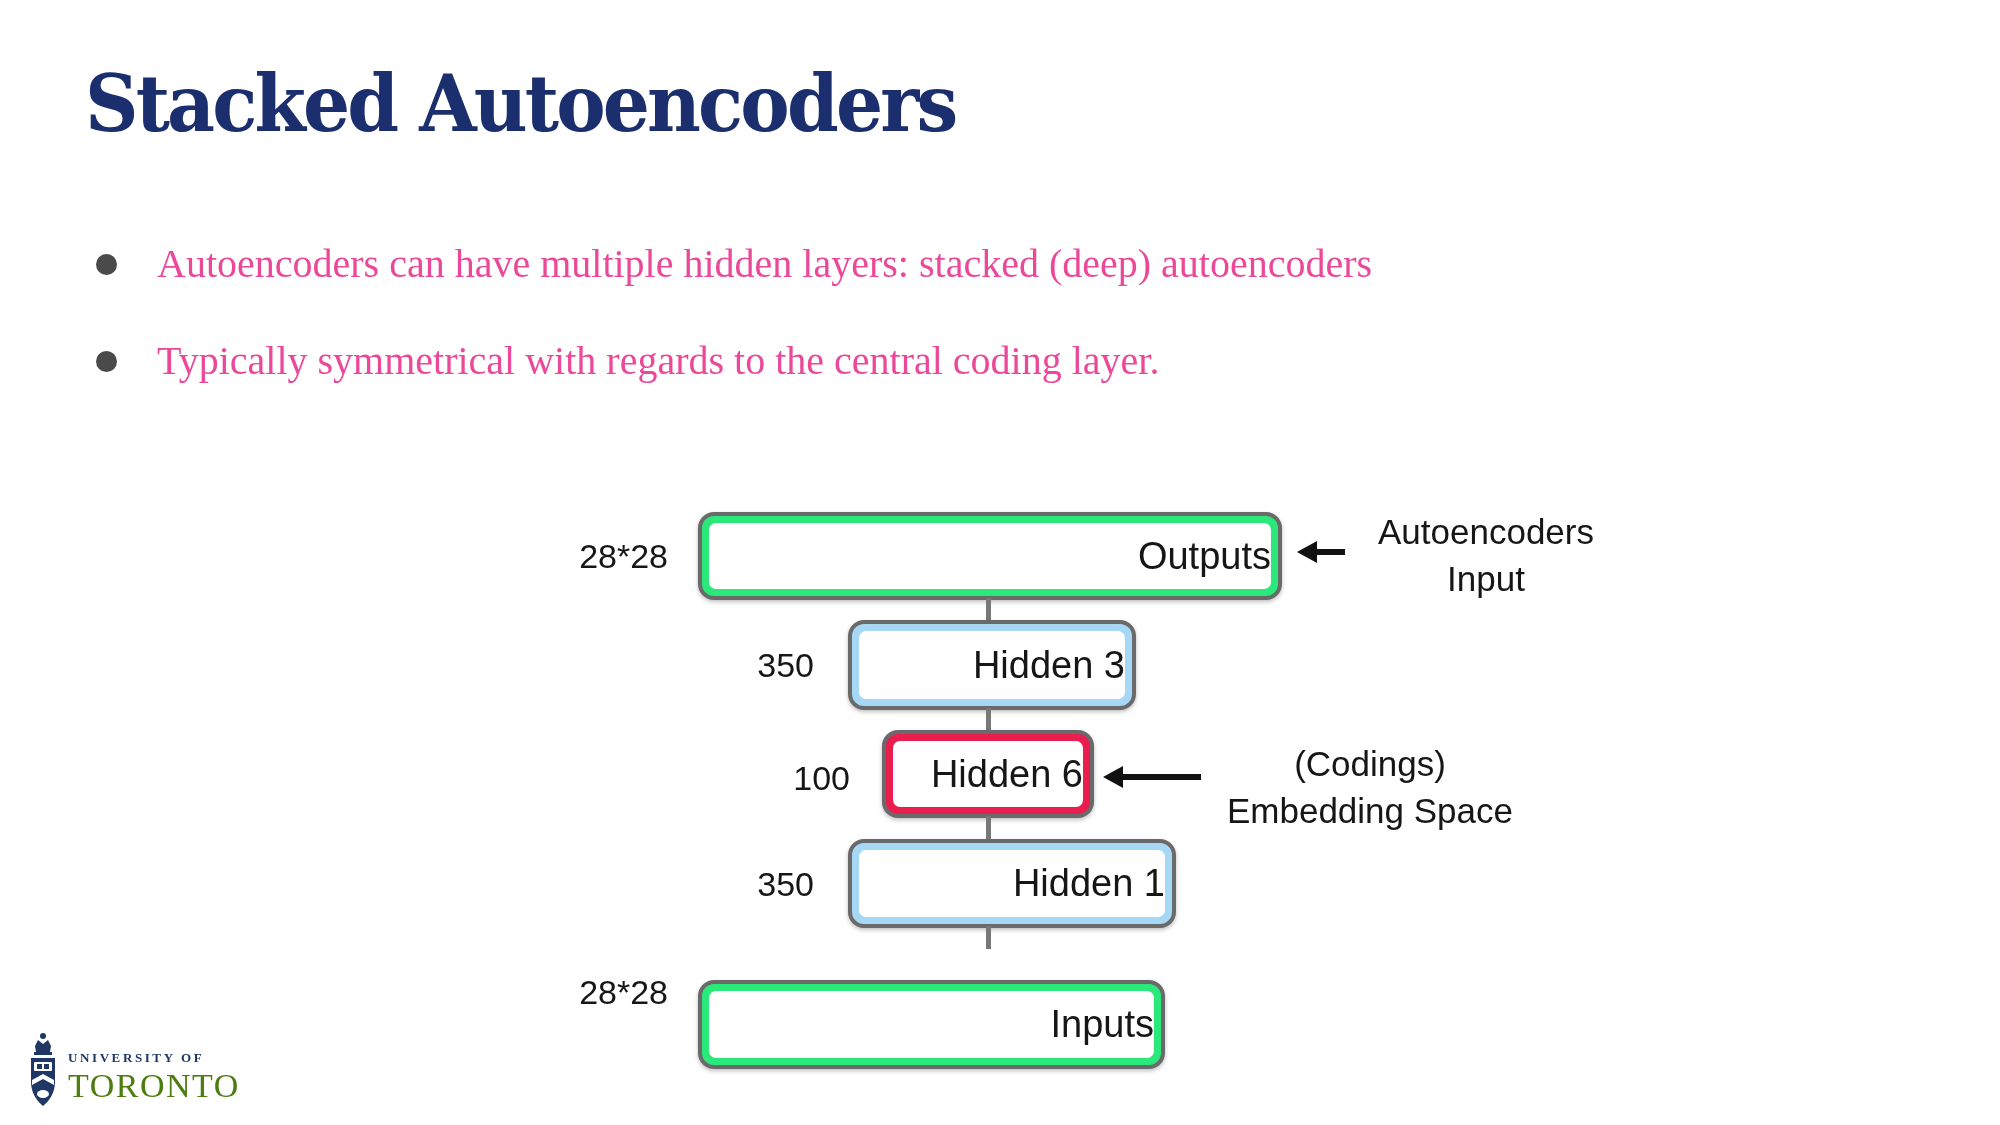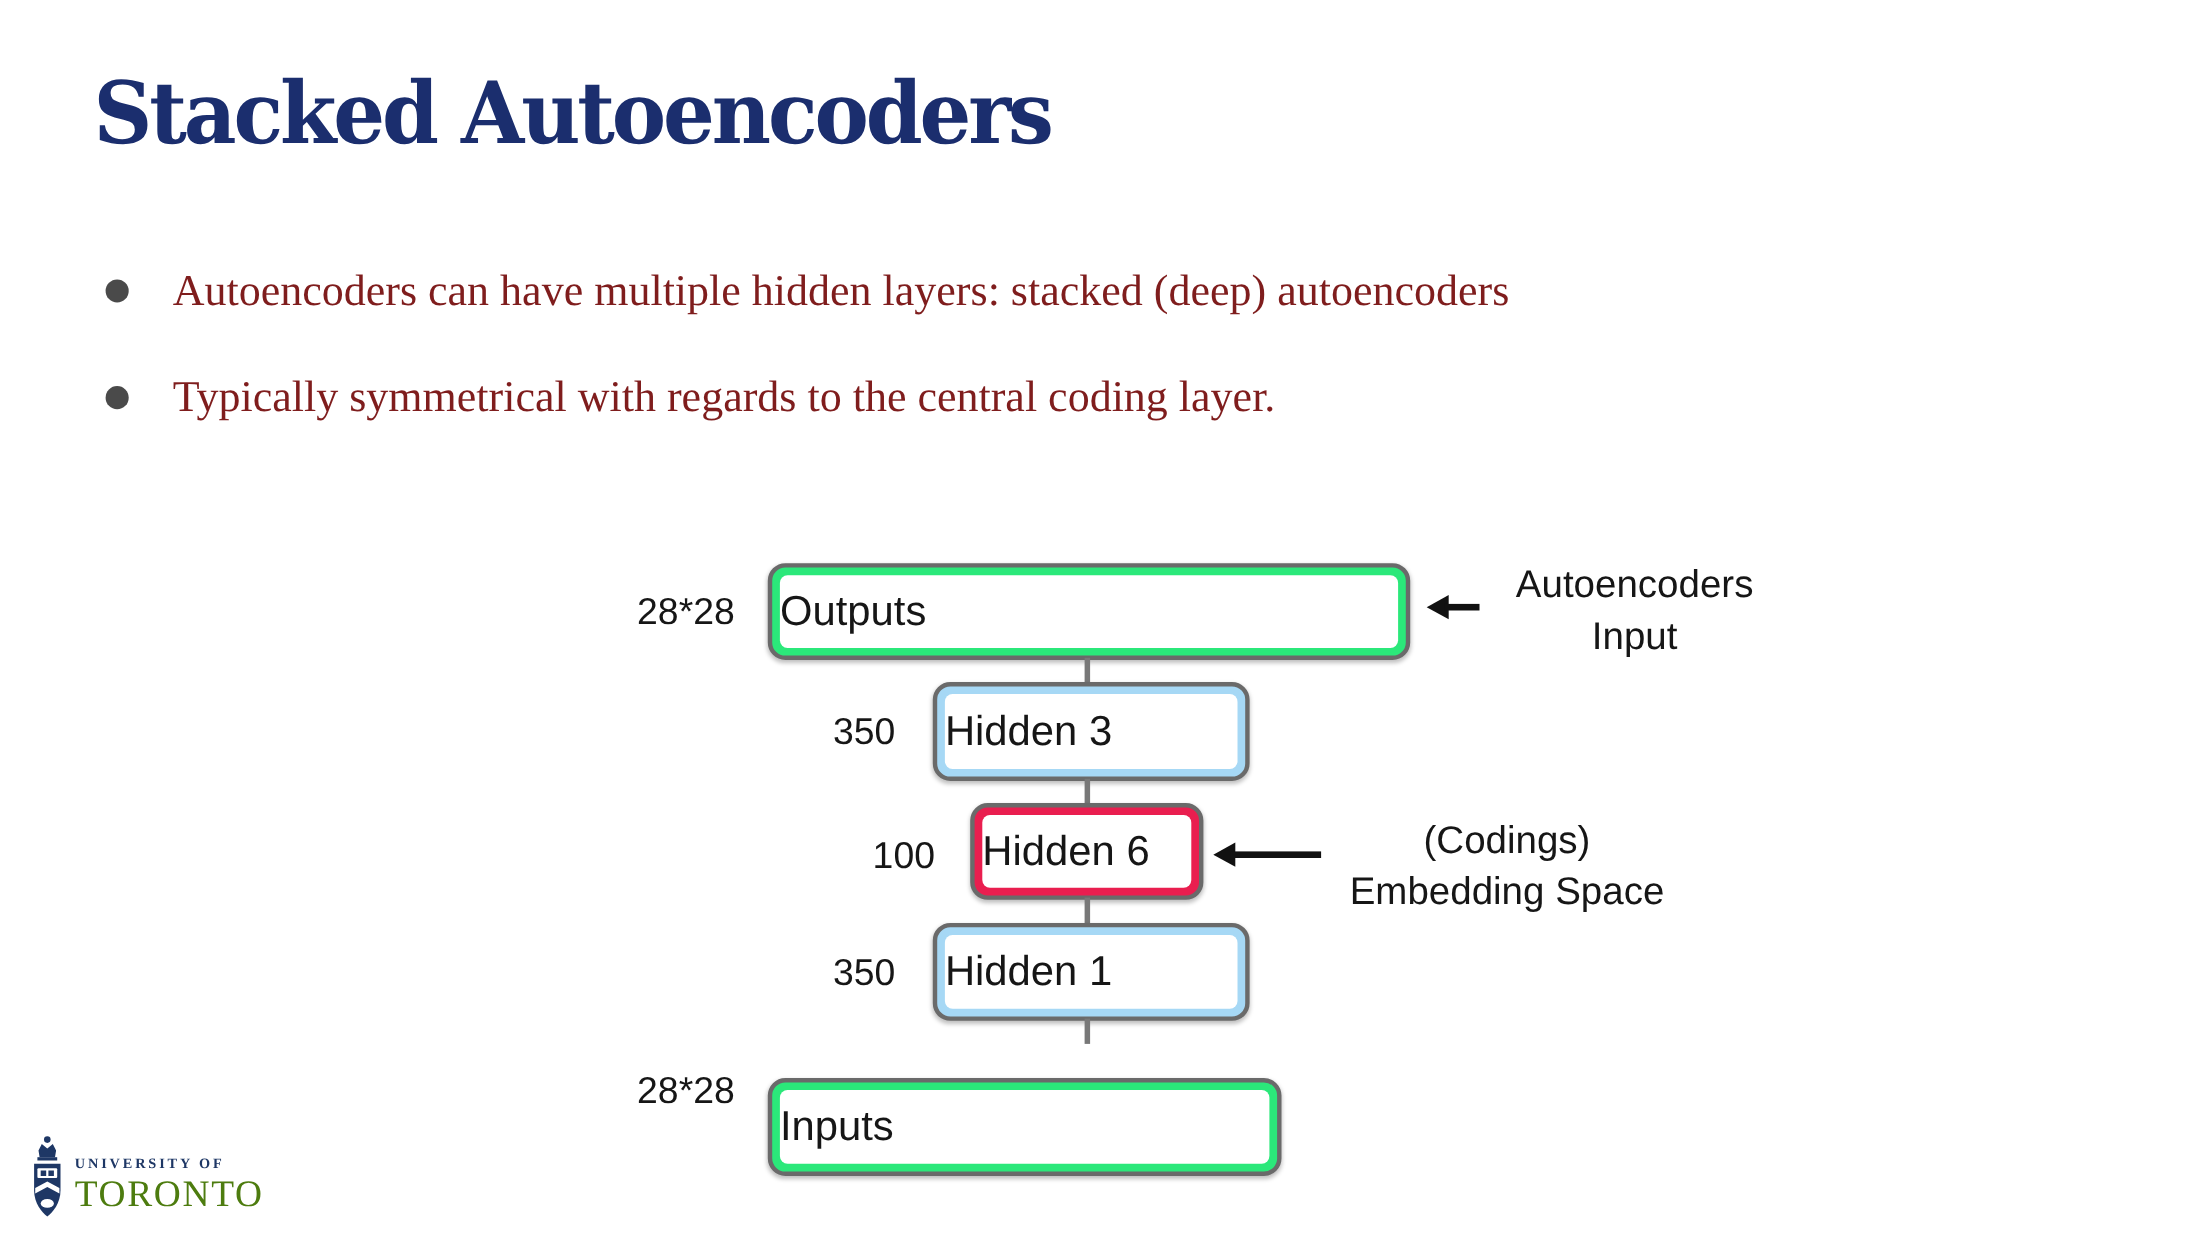--- a/index.html
+++ b/index.html
@@ -27,37 +27,37 @@
   
   .bullets{position:absolute;left:88px;top:240px;width:1760px;}
   .bullet-row{display:flex;align-items:flex-start;margin-bottom:49px;}
   .bullet-dot{
     width:21px;height:21px;border-radius:50%;
     background:#4a4a4a;
     margin:14px 40px 0 8px;flex:0 0 auto;
   }
   .bullet-text{
     font-family:"Liberation Serif", serif;
-    font-size:40px;line-height:48px;color:#7f1d1d;
+    font-size:40px;line-height:48px;color:#ec4899;
   }
 
   
   .layer{
     position:absolute;
     border:4px solid #6a6a6a;
     border-radius:16px;
     box-shadow:0 2px 4px rgba(0,0,0,0.25);
     box-sizing:border-box;
     padding:7px;
   }
   .layer .inner{
     width:100%;height:100%;
     background:#ffffff;
     border-radius:7px;
-    display:flex;align-items:center;justify-content:flex-start;
+    display:flex;align-items:center;justify-content:flex-end;
     box-sizing:border-box;
   }
   .layer .inner span{
     font-size:38px;color:#161616;
   }
   .ring-green{background:#2be87a;}
   .ring-blue{background:#a6d8f5;}
   .ring-red{background:#e91e4f;}
 
   
@@ -144,21 +144,21 @@
     <div class="size-label" style="left:730px;top:758px;">100</div>
     <div class="layer ring-red" style="left:882px;top:730px;width:212px;height:88px;">
       <div class="inner">
           <span>Hidden 6</span>
         </div>
     </div>
 
     <div class="connector" style="left:986px;top:816px;height:25px;"></div>
 
     <div class="size-label" style="left:694px;top:864px;">350</div>
-    <div class="layer ring-blue" style="left:848px;top:839px;width:288px;height:89px;">
+    <div class="layer ring-blue" style="left:848px;top:839px;width:328px;height:89px;">
       <div class="inner">
           <span>Hidden 1</span>
         </div>
     </div>
 
     <div class="connector" style="left:986px;top:926px;height:23px;"></div>
 
     <div class="size-label" style="left:548px;top:972px;">28*28</div>
     <div class="layer ring-green" style="left:698px;top:947px;width:467px;height:89px;margin-top:33px;">
       <div class="inner">

